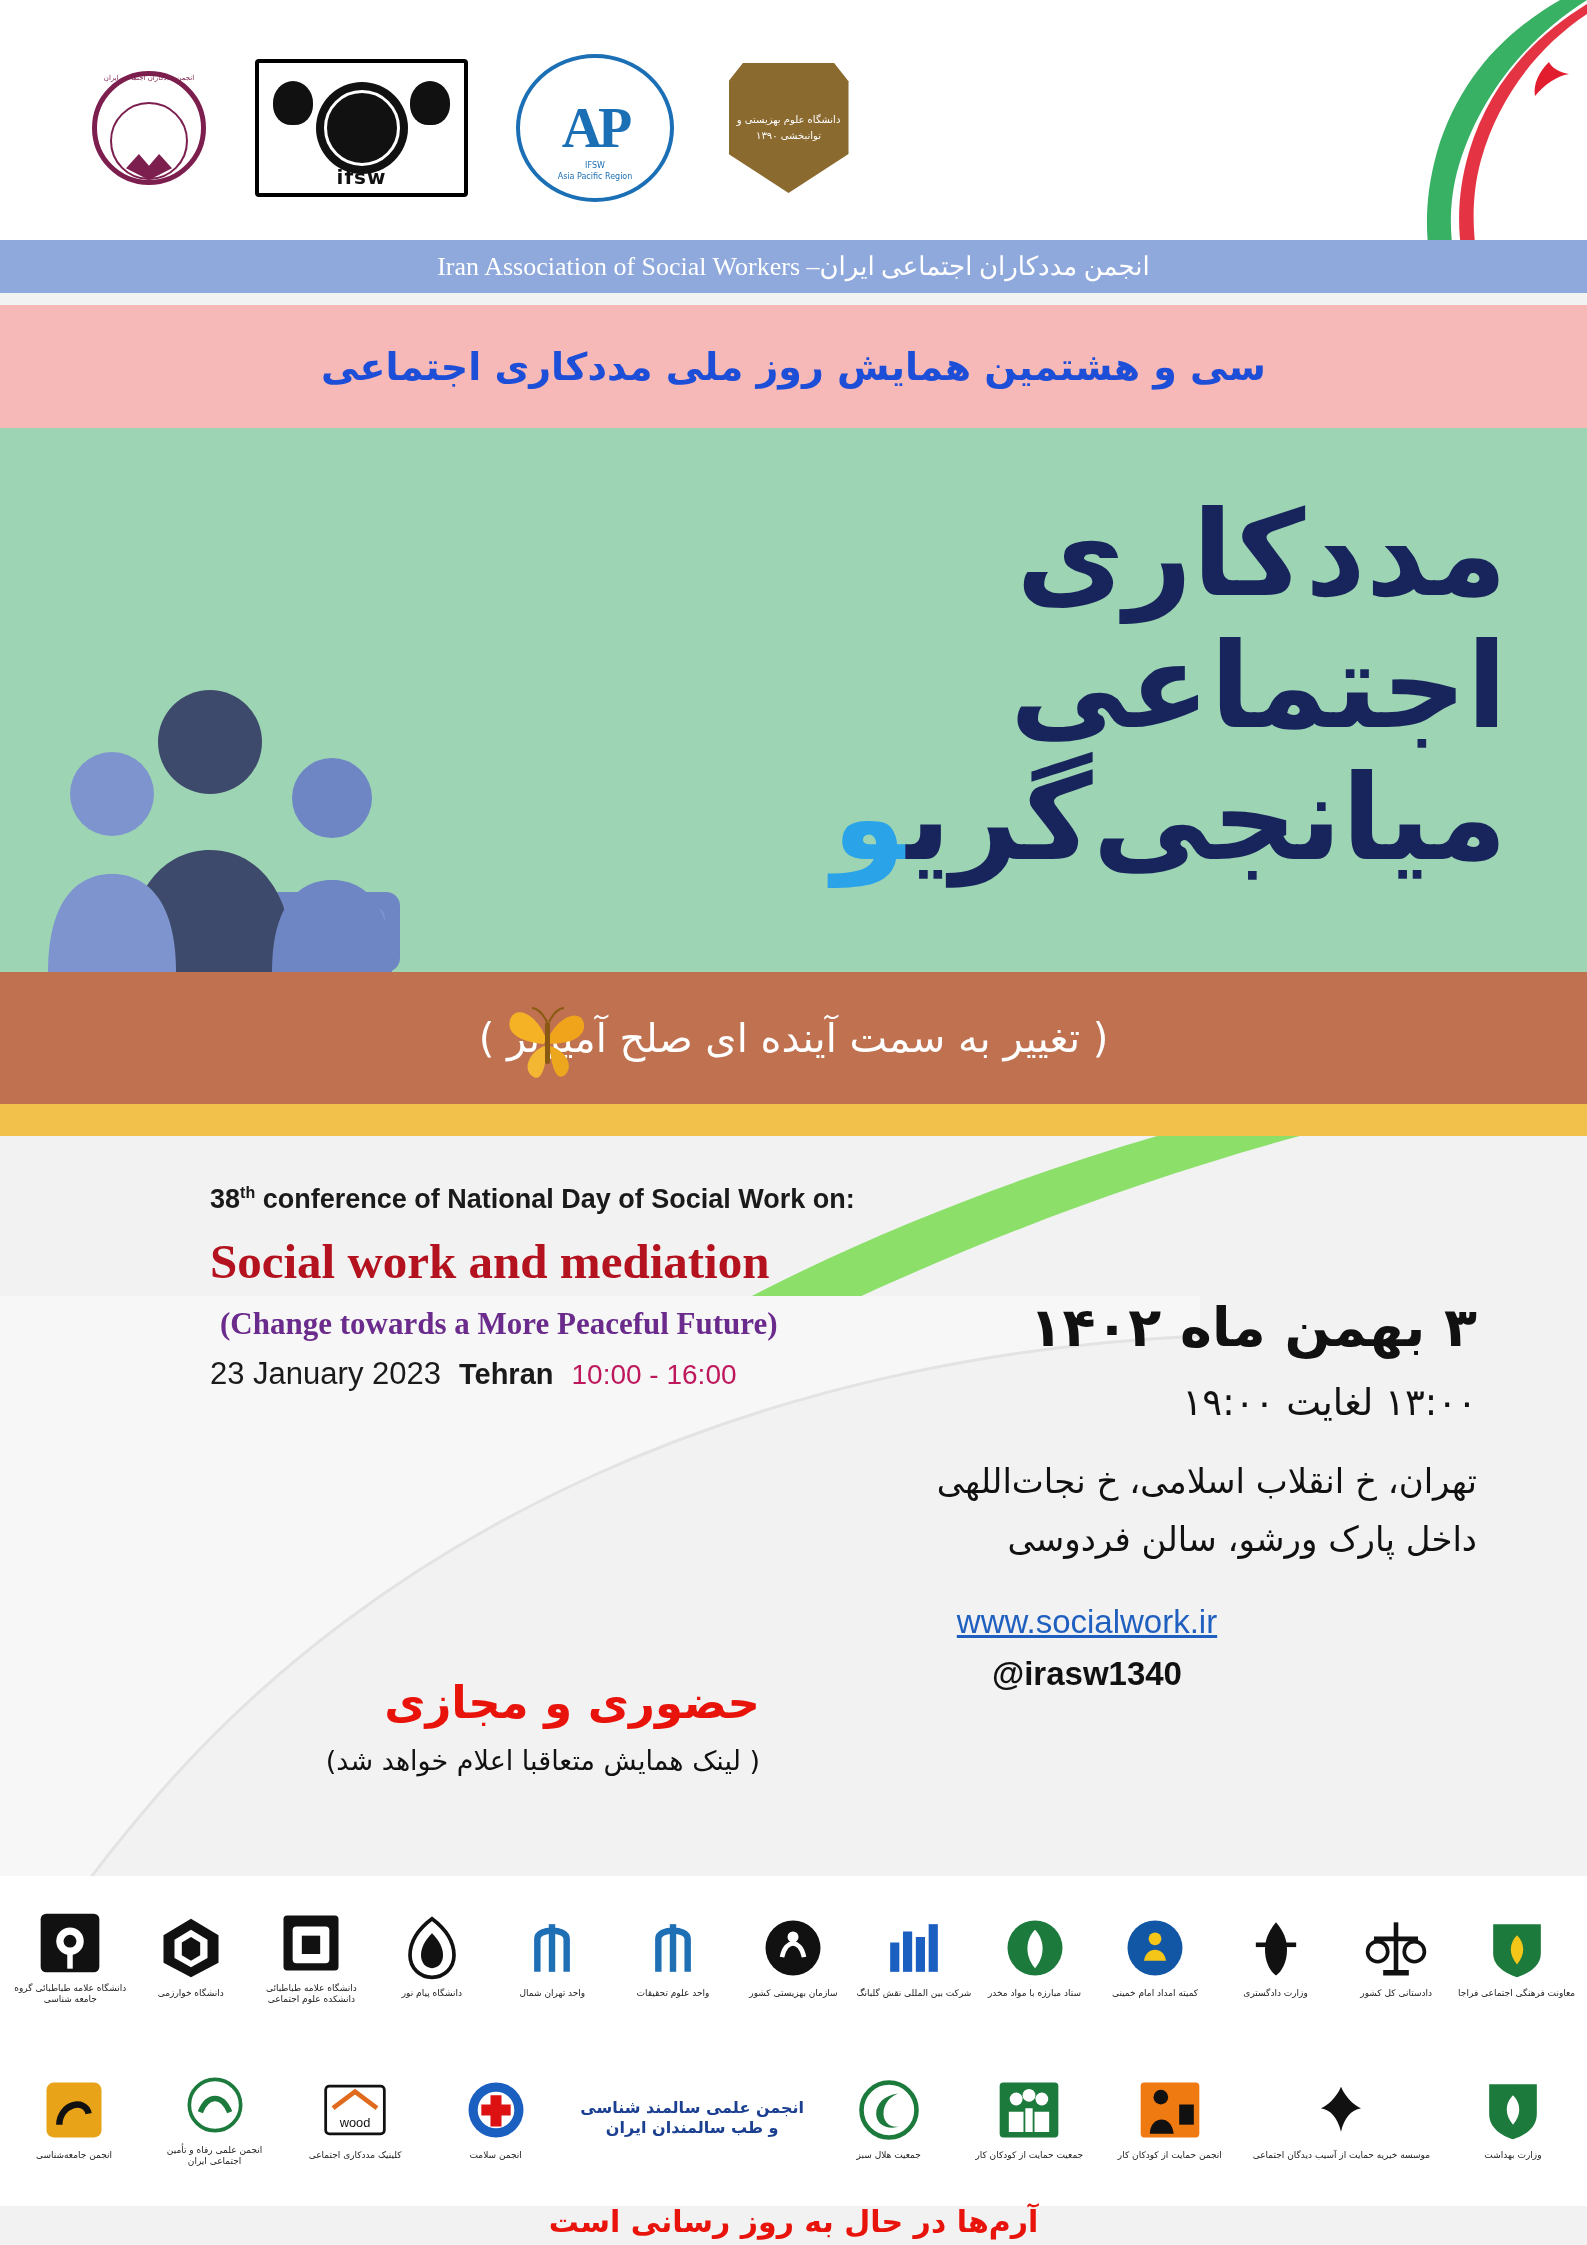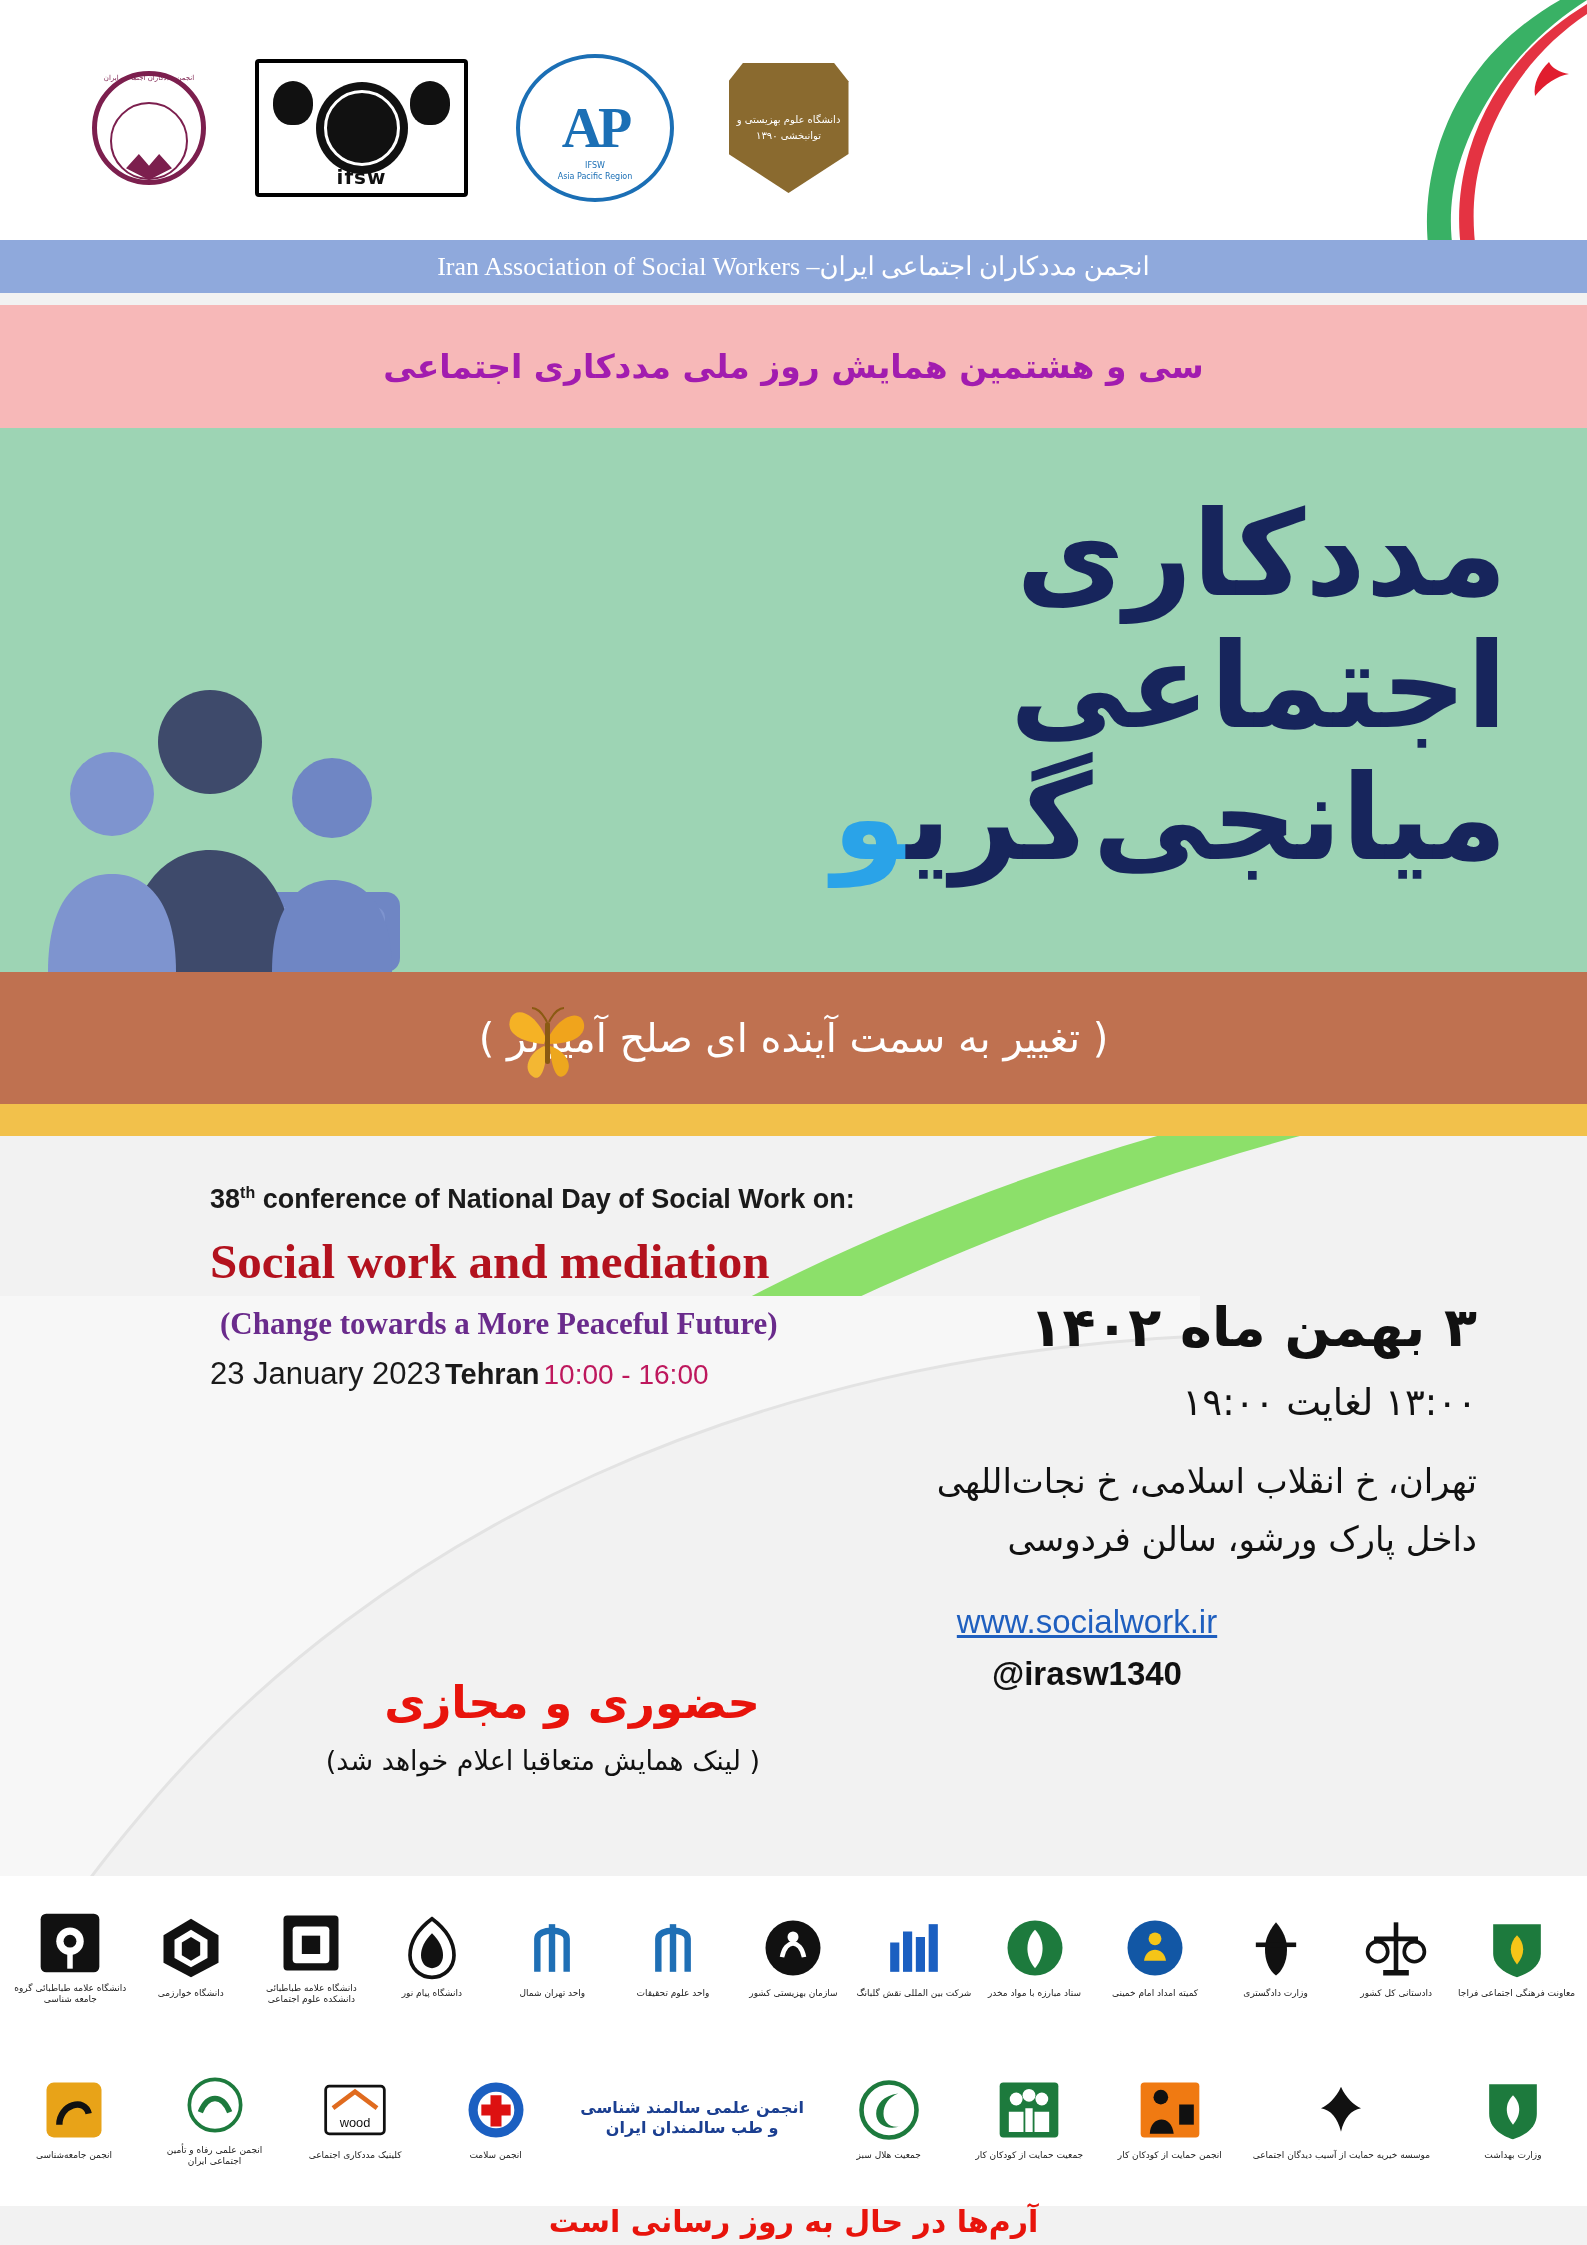--- a/index.html
+++ b/index.html
@@ -108,21 +108,21 @@
     font-family:"Liberation Serif", serif;
   }
 
   
   .pink-strip {
     position:absolute; top:305px; left:0; width:1587px; height:123px;
     background:#f7b8b8;
     display:flex; align-items:center; justify-content:center;
   }
   .pink-strip span{
-    color:#a21caf; font-size:33px; font-weight:bold;
+    color:#1d4ed8; font-size:38px; font-weight:bold;
     font-family:"DejaVu Sans", sans-serif;
   }
 
   
   .green-panel {
     position:absolute; top:428px; left:0; width:1587px; height:544px;
     background:#9dd4b4;
     overflow:hidden;
   }
   .main-title {
@@ -168,21 +168,21 @@
   .en-block {
     position:absolute; top:48px; left:210px; width:820px;
     text-align:left; direction:ltr;
     font-family:"Liberation Serif", serif;
   }
   .en-line1 { font-size:27px; font-weight:bold; color:#1a1a1a;
     font-family:"Liberation Sans", sans-serif; }
   .en-line1 sup { font-size:16px;text-align:center; }
   .en-title { font-size:49px; font-weight:bold; color:#b3121e; margin-top:18px; }
   .en-sub { font-size:31px; font-weight:bold; color:#6a2b8c; margin-top:16px; margin-left:10px;}
-  .en-date-row { margin-top:14px; display:flex; align-items:baseline; gap:4px;
+  .en-date-row { margin-top:14px; display:flex; align-items:baseline; gap:18px;
     font-family:"Liberation Sans", sans-serif; }
   .en-date { font-size:31px; color:#1a1a1a; }
   .en-city { font-size:29px; font-weight:bold; color:#1a1a1a; }
   .en-time { font-size:28px; color:#be185d; }
 
   .fa-block {
     position:absolute; top:160px; right:110px; width:780px;
     text-align:right; direction:rtl;
     font-family:"DejaVu Sans", sans-serif; color:#111;
   }

